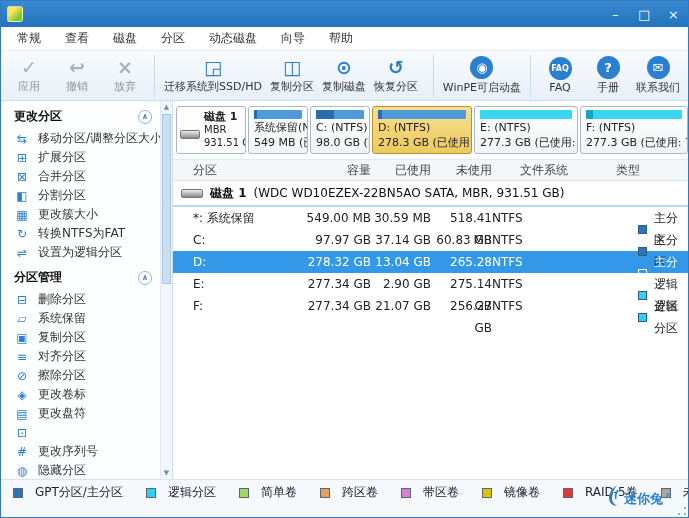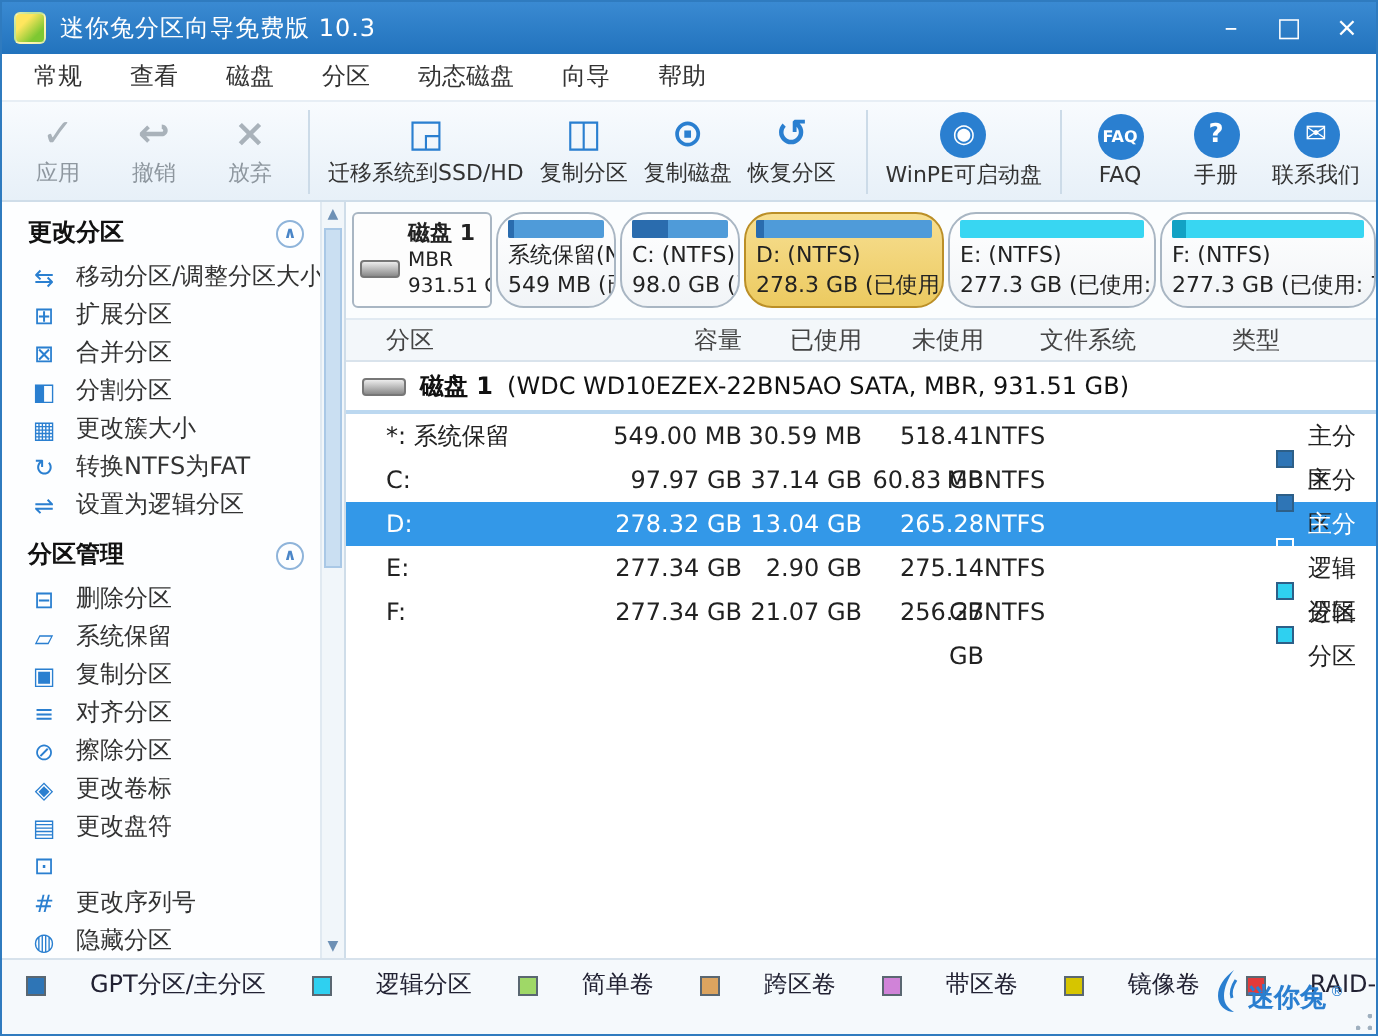--- a/index.html
+++ b/index.html
@@ -34,58 +34,57 @@
   .vscroll{width:13px;background:#f1f6fa;border-left:1px solid #e0e9f1;border-right:1px solid #cfdde9;position:relative;box-sizing:border-box;}
   .varrow{position:absolute;left:0;right:0;height:12px;font-size:7px;color:#6d90b5;text-align:center;line-height:12px;}
   .varrow.up{top:0;} .varrow.down{bottom:0;}
   .vthumb{position:absolute;left:1px;right:1px;top:13px;height:170px;background:#cadff2;border:1px solid #a9c8e6;box-sizing:border-box;}
   .main{flex:1;background:#fff;overflow:hidden;}
   
   .diskmap{height:58px;display:flex;align-items:center;padding:0 3px;gap:2px;background:#fbfdfe;box-sizing:border-box;}
   .dinfo{width:70px;height:48px;border:1px solid #a9b6c3;border-radius:3px;background:#fdfdfd;position:relative;padding:3px 2px 2px 27px;font-size:10px;line-height:13px;box-sizing:border-box;color:#222;flex:none;white-space:nowrap;overflow:hidden;}
   .dinfo b{font-size:11px;}
   .hdd-ico{position:absolute;left:3px;top:23px;width:20px;height:9px;background:linear-gradient(#ececec,#8a8a8a);border:1px solid #777;border-radius:2px;box-sizing:border-box;}
-  .pblock{height:48px;border:1px solid #a9b6c3;border-radius:14px;background:linear-gradient(#ffffff,#f1f4f7);padding:3px 5px;font-size:11px;line-height:15px;color:#222;overflow:hidden;white-space:nowrap;box-sizing:border-box;flex:none;}
+  .pblock{height:48px;border:1px solid #a9b6c3;border-radius:3px;background:linear-gradient(#ffffff,#f1f4f7);padding:3px 5px;font-size:11px;line-height:15px;color:#222;overflow:hidden;white-space:nowrap;box-sizing:border-box;flex:none;}
   .pblock.sel{background:linear-gradient(#f7df92,#ecca60);border-color:#bb8f27;}
   .pbar{height:9px;border-radius:1px;margin-bottom:1px;position:relative;overflow:hidden;}
   .primary .pbar{background:#4f9bd9;} .logical .pbar{background:#38d6f2;}
   .pfill{position:absolute;left:0;top:0;bottom:0;}
   .primary .pfill{background:#2a6cae;} .logical .pfill{background:#12a2c4;}
   
   .thead,.trow{display:grid;grid-template-columns:118px 80px 60px 61px 104px 1fr;font-size:12px;}
   .thead{height:20px;line-height:20px;background:#f3f7fa;border-top:1px solid #e1eaf2;border-bottom:1px solid #d9e3ec;color:#444;}
   .th.c1{padding-left:20px;} .th.c2,.th.c3,.th.c4{text-align:right;} .th.c5{text-align:center;} .th.c6{padding-left:20px;}
   .dgrow{height:24px;display:flex;align-items:center;gap:7px;padding-left:8px;font-size:12px;color:#111;border-bottom:2px solid #bcd8f0;}
   .dgrow .hdd2{width:22px;height:9px;background:linear-gradient(#ececec,#8a8a8a);border:1px solid #777;border-radius:2px;box-sizing:border-box;flex:none;}
   .trow{height:22px;line-height:22px;color:#222;}
   .trow.sel{background:#3398e8;color:#fff;}
   .td.c1{padding-left:20px;} .td.c2,.td.c3,.td.c4{text-align:right;} .td.c5{text-align:left;}
   .td.c6{padding-left:42px;display:flex;align-items:center;}
   .tsq{width:9px;height:9px;border:1px solid #2d5f88;margin-right:7px;box-sizing:border-box;flex:none;}
   .trow.sel .tsq{border-color:#fff;background:transparent !important;}
   
   .bottombar{position:absolute;left:0;top:478px;right:0;bottom:0;background:#f5f9fc;border-top:1px solid #d7e2ec;padding:4px 0 0 12px;display:flex;gap:23px;align-items:flex-start;box-sizing:border-box;}
-  .lg{display:flex;align-items:center;gap:22px;font-size:12px;color:#223;white-space:nowrap;}
+  .lg{display:flex;align-items:center;gap:12px;font-size:12px;color:#223;white-space:nowrap;}
   .lsq{width:10px;height:10px;border:1px solid #5a6771;box-sizing:border-box;flex:none;}
   .brand{position:absolute;right:16px;bottom:9px;display:flex;align-items:flex-end;gap:2px;color:#2a7fd0;}
   .brand-name{font-size:13px;font-weight:bold;}
   .brand-reg{font-size:7px;vertical-align:top;margin-bottom:8px;}
   .grip{position:absolute;right:2px;bottom:2px;width:8px;height:8px;background:
     radial-gradient(circle at 7px 1px,#9fb0bf 1px,transparent 1.4px),
     radial-gradient(circle at 7px 7px,#9fb0bf 1px,transparent 1.4px),
     radial-gradient(circle at 1px 7px,#9fb0bf 1px,transparent 1.4px);}
 </style>
 </head>
 <body>
 
 <div class="window">
 
   <div class="titlebar">
     <span class="app-ico"></span>
-    <span class="win-title">迷你兔分区向导免费版 10.3</span>
     <div class="win-controls">
       <span class="win-btn">–</span>
       <span class="win-btn">□</span>
       <span class="win-btn">×</span>
     </div>
   </div>
 
   <div class="menubar" id="menubar">
       <span class="menu-item">常规</span>
       <span class="menu-item">查看</span>

